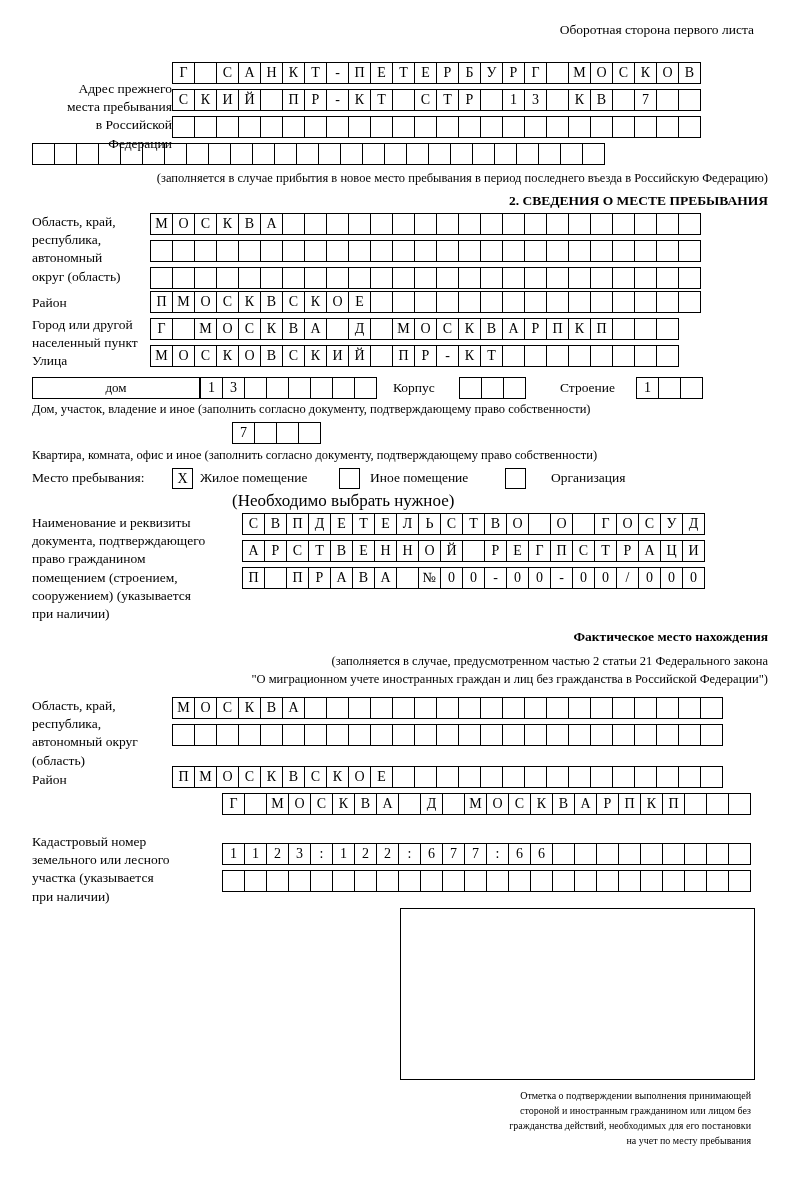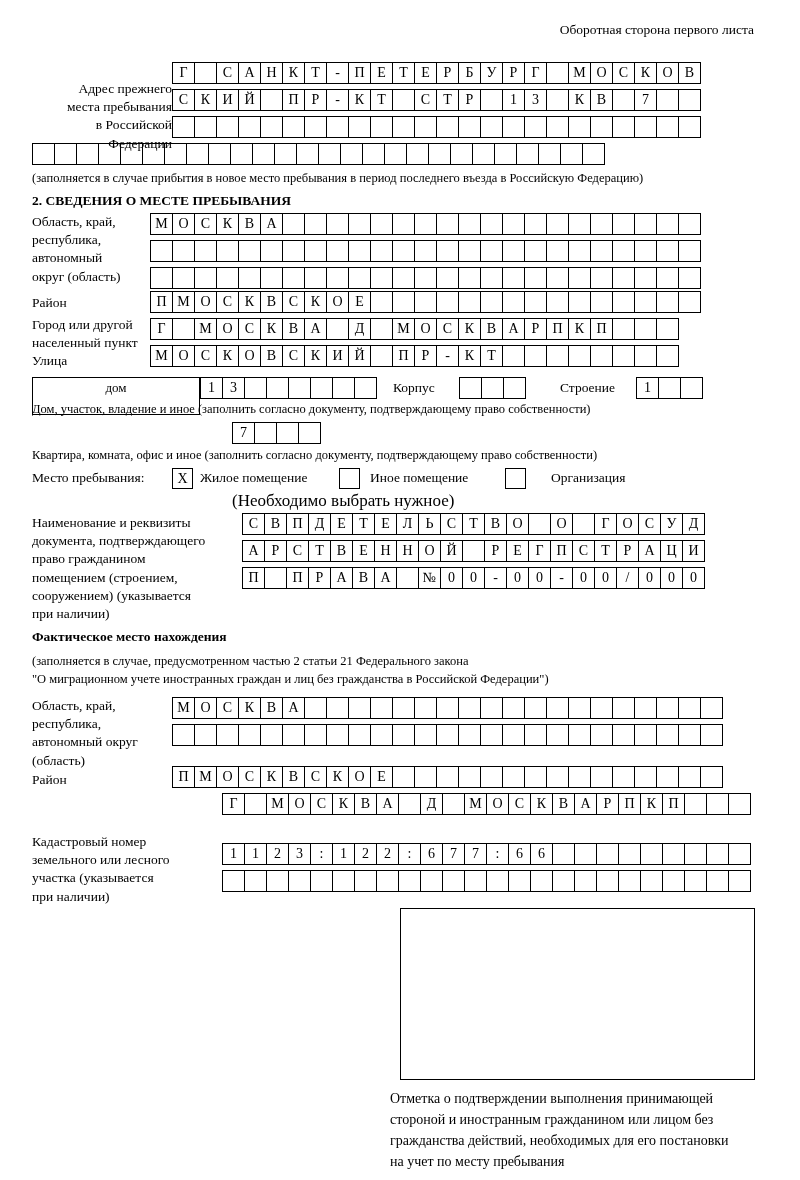--- a/index.html
+++ b/index.html
@@ -29,21 +29,21 @@
     font-size:14px;
     line-height:20px;
     text-align:center;
     font-family:"Liberation Serif", serif;
   }
 
   .boxline{
     position:absolute;
     border:1px solid #000;
     box-sizing:border-box;
-    height:38px;
+    height:22px;
     font-size:13px;
     text-align:center;
     line-height:20px;
   }
 
   .ckbox{
     display:inline-block;
     width:21px;height:21px;
     border:1px solid #000;
     box-sizing:border-box;
@@ -53,21 +53,21 @@
     vertical-align:middle;
   }
 
   .bigbox{
     position:absolute;
     border:1px solid #000;
     box-sizing:border-box;
   }
 
   .txt{position:absolute;font-size:13.5px;line-height:1.35;}
-  .txt-c{position:absolute;font-size:12.5px;line-height:1.35;text-align:left;}
+  .txt-c{position:absolute;font-size:12.5px;line-height:1.35;text-align:right;}
 </style>
 </head>
 <body>
 
 <div class="page">
 
   <div class="hdr-right">Оборотная сторона первого листа</div>
 
   <div class="txt" style="left:32px;top:80px;width:140px;text-align:right;">
     <div>Адрес прежнего</div>
@@ -658,20 +658,20 @@
       <div class="cell"></div>
       <div class="cell"></div>
       <div class="cell"></div>
       <div class="cell"></div>
       <div class="cell"></div>
       <div class="cell"></div>
       <div class="cell"></div>
     </div>
 
   <div class="bigbox" style="left:400px;top:908px;width:355px;height:172px;"></div>
-  <div class="txt-c" style="left:390px;top:1088px;width:375px;font-size:14px;line-height:1.5;">
+  <div class="txt-c" style="left:376px;top:1088px;width:375px;font-size:10px;line-height:1.5;">
     <div>Отметка о подтверждении выполнения принимающей</div>
     <div>стороной и иностранным гражданином или лицом без</div>
     <div>гражданства действий, необходимых для его постановки</div>
     <div>на учет по месту пребывания</div>
   </div>
 
 </div>
 
 </body></html>

